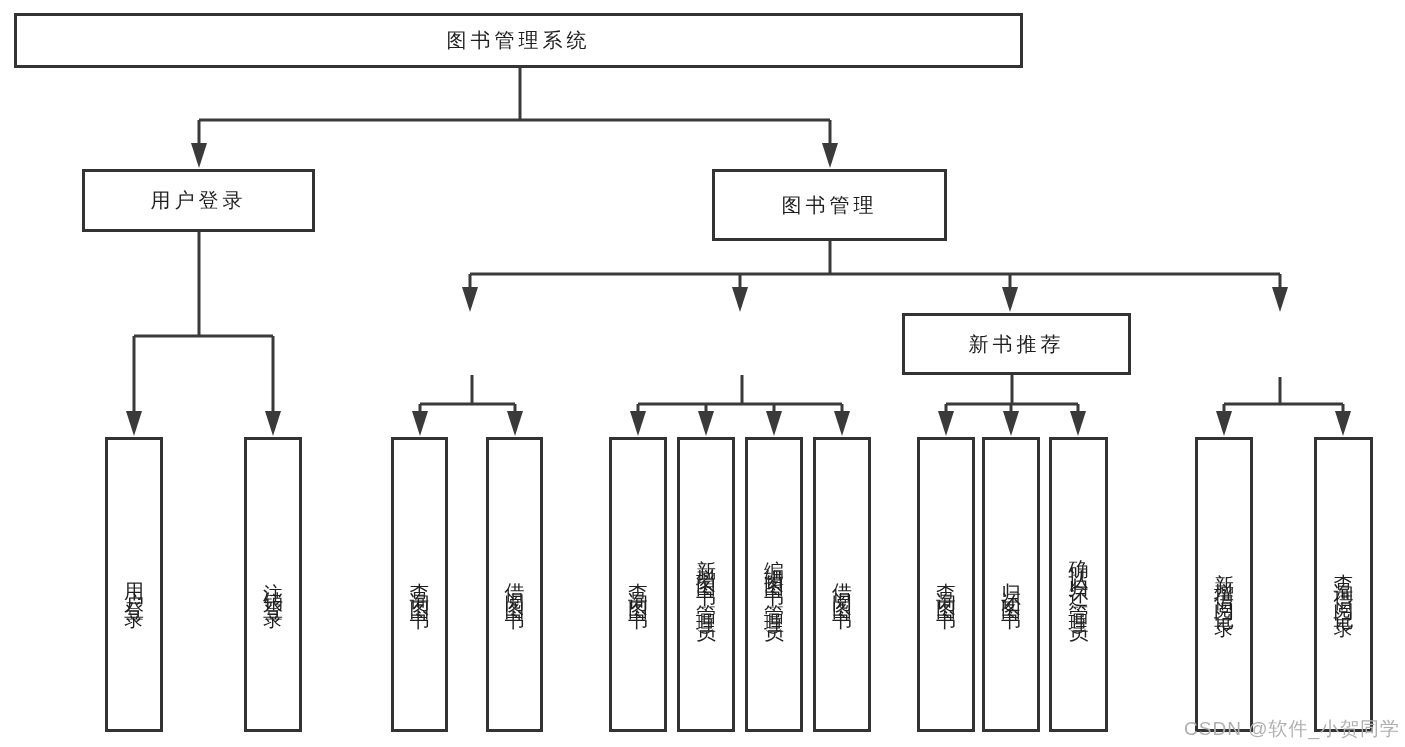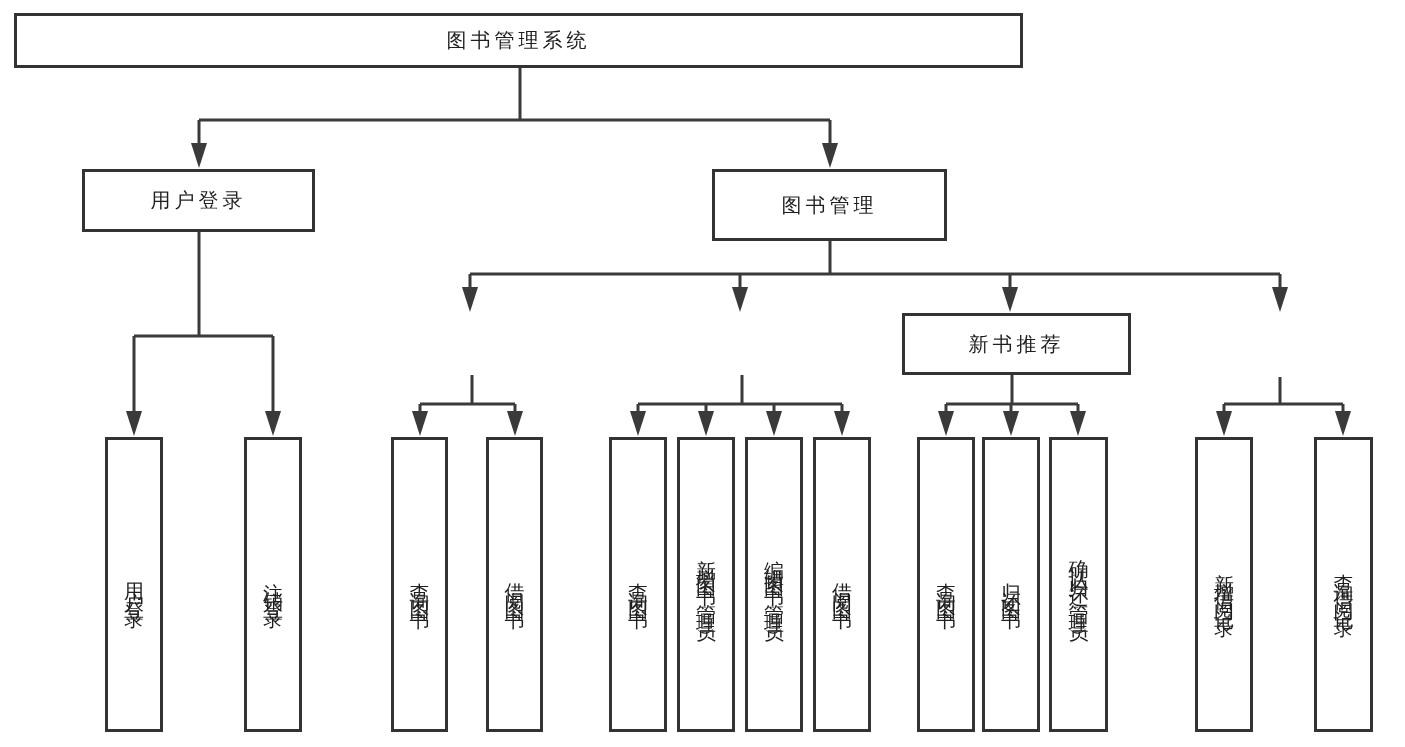--- a/index.html
+++ b/index.html
@@ -129,13 +129,14 @@
     <span>确认归还（管理员）</span>
   </div>
 
   <div class="box vbox" style="left:1195px;top:437px;width:58px;height:295px">
     <span>新增借阅记录</span>
   </div>
   <div class="box vbox" style="left:1314px;top:437px;width:59px;height:295px">
     <span>查询借阅记录</span>
   </div>
 
+  <div class="watermark">CSDN @软件_小贺同学</div>
 </div>
 
 </body></html>

